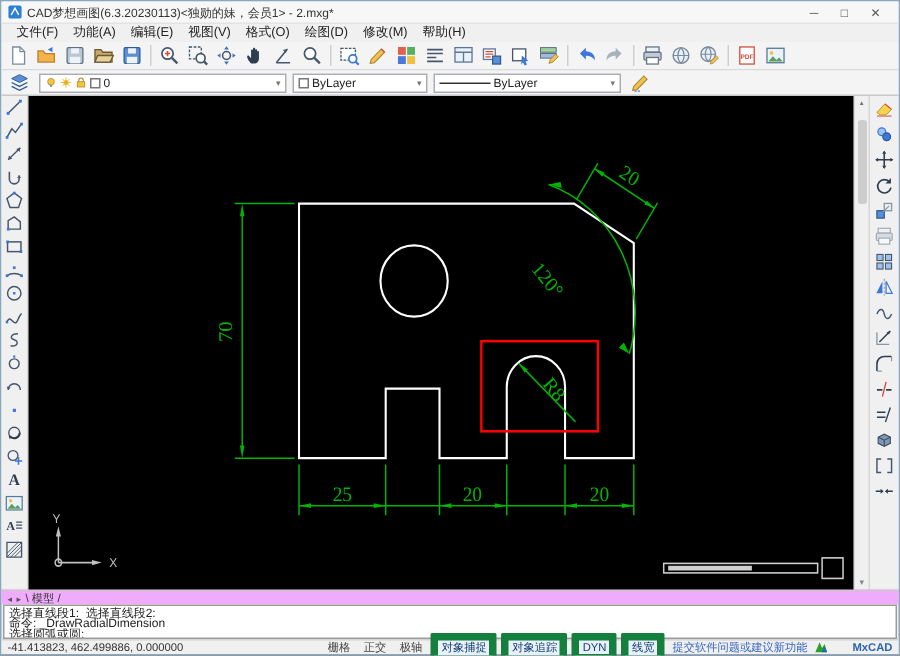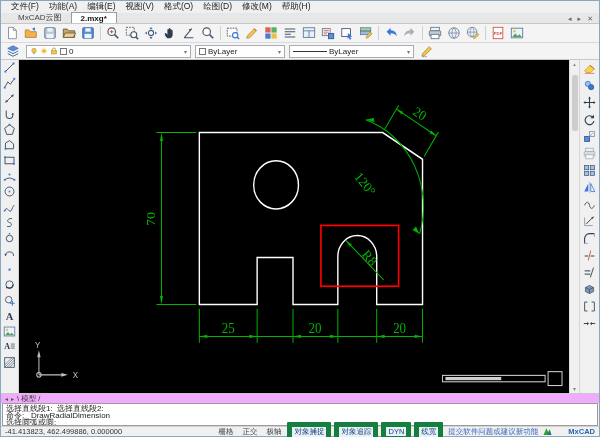--- a/index.html
+++ b/index.html
@@ -63,43 +63,46 @@
   .toggle{padding:0 3px;color:#444;white-space:nowrap}
   .toggle.active{border:5px solid #15803d;background:#e8f1fb;color:#17406e;border-radius:1px;padding:0 2px}
   .link{color:#3565c0;text-decoration:none;white-space:nowrap}
   .brand{display:flex;align-items:center;gap:16px;font-weight:bold;color:#2b66b0;font-size:7.5px;white-space:nowrap}
 </style>
 </head>
 <body>
 
 <div class="window">
 
+  <div class="titlebar">
+    <span class="icn">
+        <svg viewBox="0 0 16 16" width="10" height="10">
+          <rect x="1" y="1" width="14" height="14" rx="2" fill="#2b7fd4"></rect>
+          <path d="M4 11L8 4l4 7" stroke="#fff" stroke-width="1.5" fill="none"></path>
+        </svg>
+      </span>
+    <span>CAD梦想画图(6.3.20230113)&lt;独勋的妹，会员1&gt; - 2.mxg*</span>
+    <span class="win-controls">
+      <span>─</span>
+      <span>□</span>
+      <span>✕</span>
+    </span>
+  </div>
 
   <div class="menubar" id="menubar">
       <span class="menu-item">文件(F)</span>
       <span class="menu-item">功能(A)</span>
       <span class="menu-item">编辑(E)</span>
       <span class="menu-item">视图(V)</span>
       <span class="menu-item">格式(O)</span>
       <span class="menu-item">绘图(D)</span>
       <span class="menu-item">修改(M)</span>
       <span class="menu-item">帮助(H)</span>
     </div>
 
-  <div class="tabbar">
-    <span id="docTabs" style="display:flex;align-items:flex-end;height:11px">
-        <span class="doc-tab">MxCAD云图</span>
-        <span class="doc-tab active">2.mxg*</span>
-      </span>
-    <span class="tab-ctrls">
-      <span>◂</span>
-      <span>▸</span>
-      <span>✕</span>
-    </span>
-  </div>
 
   <div class="toolbar-top" id="toolbarTop">
       <span class="tbtn">
         <span class="icn">
           <svg viewBox="0 0 16 16" width="14" height="14">
             <path d="M4 1.5h5.5L13 5v9.5H4z" fill="#fff" stroke="#7b8b9b"></path>
             <path d="M9.5 1.5V5H13" fill="none" stroke="#7b8b9b"></path>
           </svg>
         </span>
       </span>

